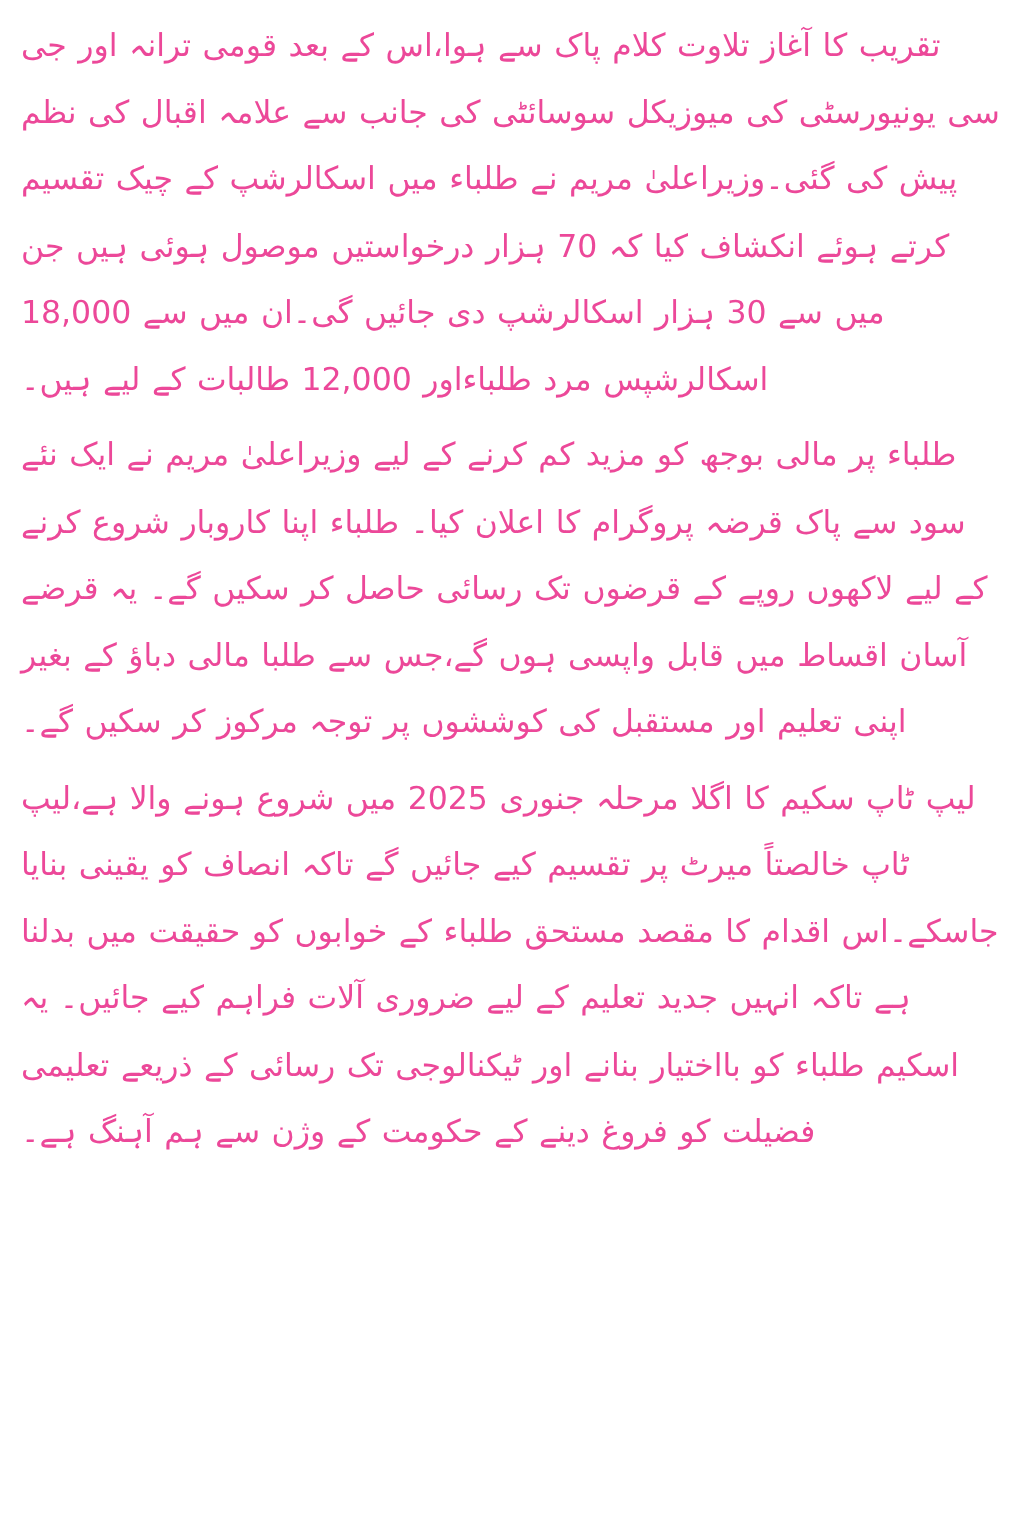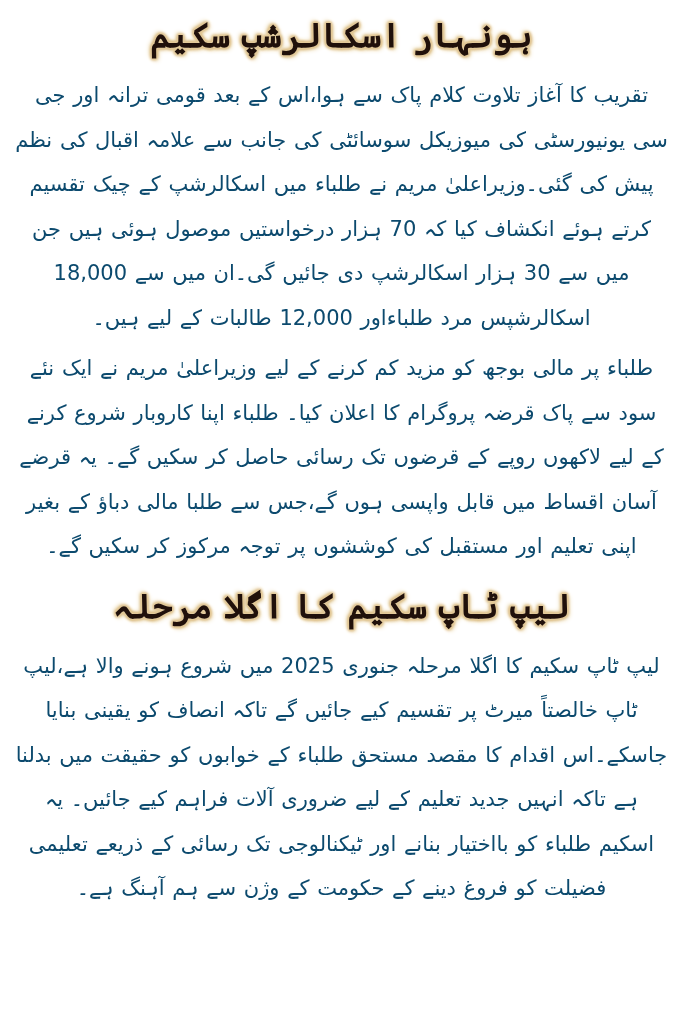--- a/index.html
+++ b/index.html
@@ -40,46 +40,44 @@
       1px  1px 3px #d9b87e,
       -1px  1px 3px #d9b87e,
       1px -1px 3px #d9b87e,
       -1px -1px 3px #d9b87e,
       2px  2px 5px #e8d5ab,
       -2px -2px 5px #e8d5ab;
   }
   .section-body {
     margin: 0 auto;
     max-width: 655px;
-    text-align: center;
+    text-align: left;
     font-family: "DejaVu Sans", sans-serif;
     font-size: 21px;
     font-weight: 500;
     line-height: 2.12;
-    color: #0c4a6e;
+    color: #ec4899;
     letter-spacing: 0.2px;
     word-spacing: 1px;
   }
   
   .section:nth-child(1) .section-heading { padding-top: 8px; }
   .section:nth-child(2) .section-heading { padding-top: 10px; }
   .section:nth-child(3) .section-heading { padding-top: 12px; }
 </style>
 </head>
 <body>
 
 <div class="page">
 
   <div class="section">
-    <h1 class="section-heading">ہونہار اسکالرشپ سکیم</h1>
     <p class="section-body">تقریب کا آغاز تلاوت کلام پاک سے ہوا،اس کے بعد قومی ترانہ اور جی سی یونیورسٹی کی میوزیکل سوسائٹی کی جانب سے علامہ اقبال کی نظم پیش کی گئی۔وزیراعلیٰ مریم نے طلباء میں اسکالرشپ کے چیک تقسیم کرتے ہوئے انکشاف کیا کہ 70 ہزار درخواستیں موصول ہوئی ہیں جن میں سے 30 ہزار اسکالرشپ دی جائیں گی۔ان میں سے 18,000 اسکالرشپس مرد طلباءاور 12,000 طالبات کے لیے ہیں۔</p>
   </div>
 
   <div class="section">
     <p class="section-body">طلباء پر مالی بوجھ کو مزید کم کرنے کے لیے وزیراعلیٰ مریم نے ایک نئے سود سے پاک قرضہ پروگرام کا اعلان کیا۔ طلباء اپنا کاروبار شروع کرنے کے لیے لاکھوں روپے کے قرضوں تک رسائی حاصل کر سکیں گے۔ یہ قرضے آسان اقساط میں قابل واپسی ہوں گے،جس سے طلبا مالی دباؤ کے بغیر اپنی تعلیم اور مستقبل کی کوششوں پر توجہ مرکوز کر سکیں گے۔</p>
   </div>
 
   <div class="section">
-    <h1 class="section-heading">لیپ ٹاپ سکیم کا اگلا مرحلہ</h1>
     <p class="section-body">لیپ ٹاپ سکیم کا اگلا مرحلہ جنوری 2025 میں شروع ہونے والا ہے،لیپ ٹاپ خالصتاً میرٹ پر تقسیم کیے جائیں گے تاکہ انصاف کو یقینی بنایا جاسکے۔اس اقدام کا مقصد مستحق طلباء کے خوابوں کو حقیقت میں بدلنا ہے تاکہ انہیں جدید تعلیم کے لیے ضروری آلات فراہم کیے جائیں۔ یہ اسکیم طلباء کو بااختیار بنانے اور ٹیکنالوجی تک رسائی کے ذریعے تعلیمی فضیلت کو فروغ دینے کے حکومت کے وژن سے ہم آہنگ ہے۔</p>
   </div>
 
 </div>
 
 </body></html>

